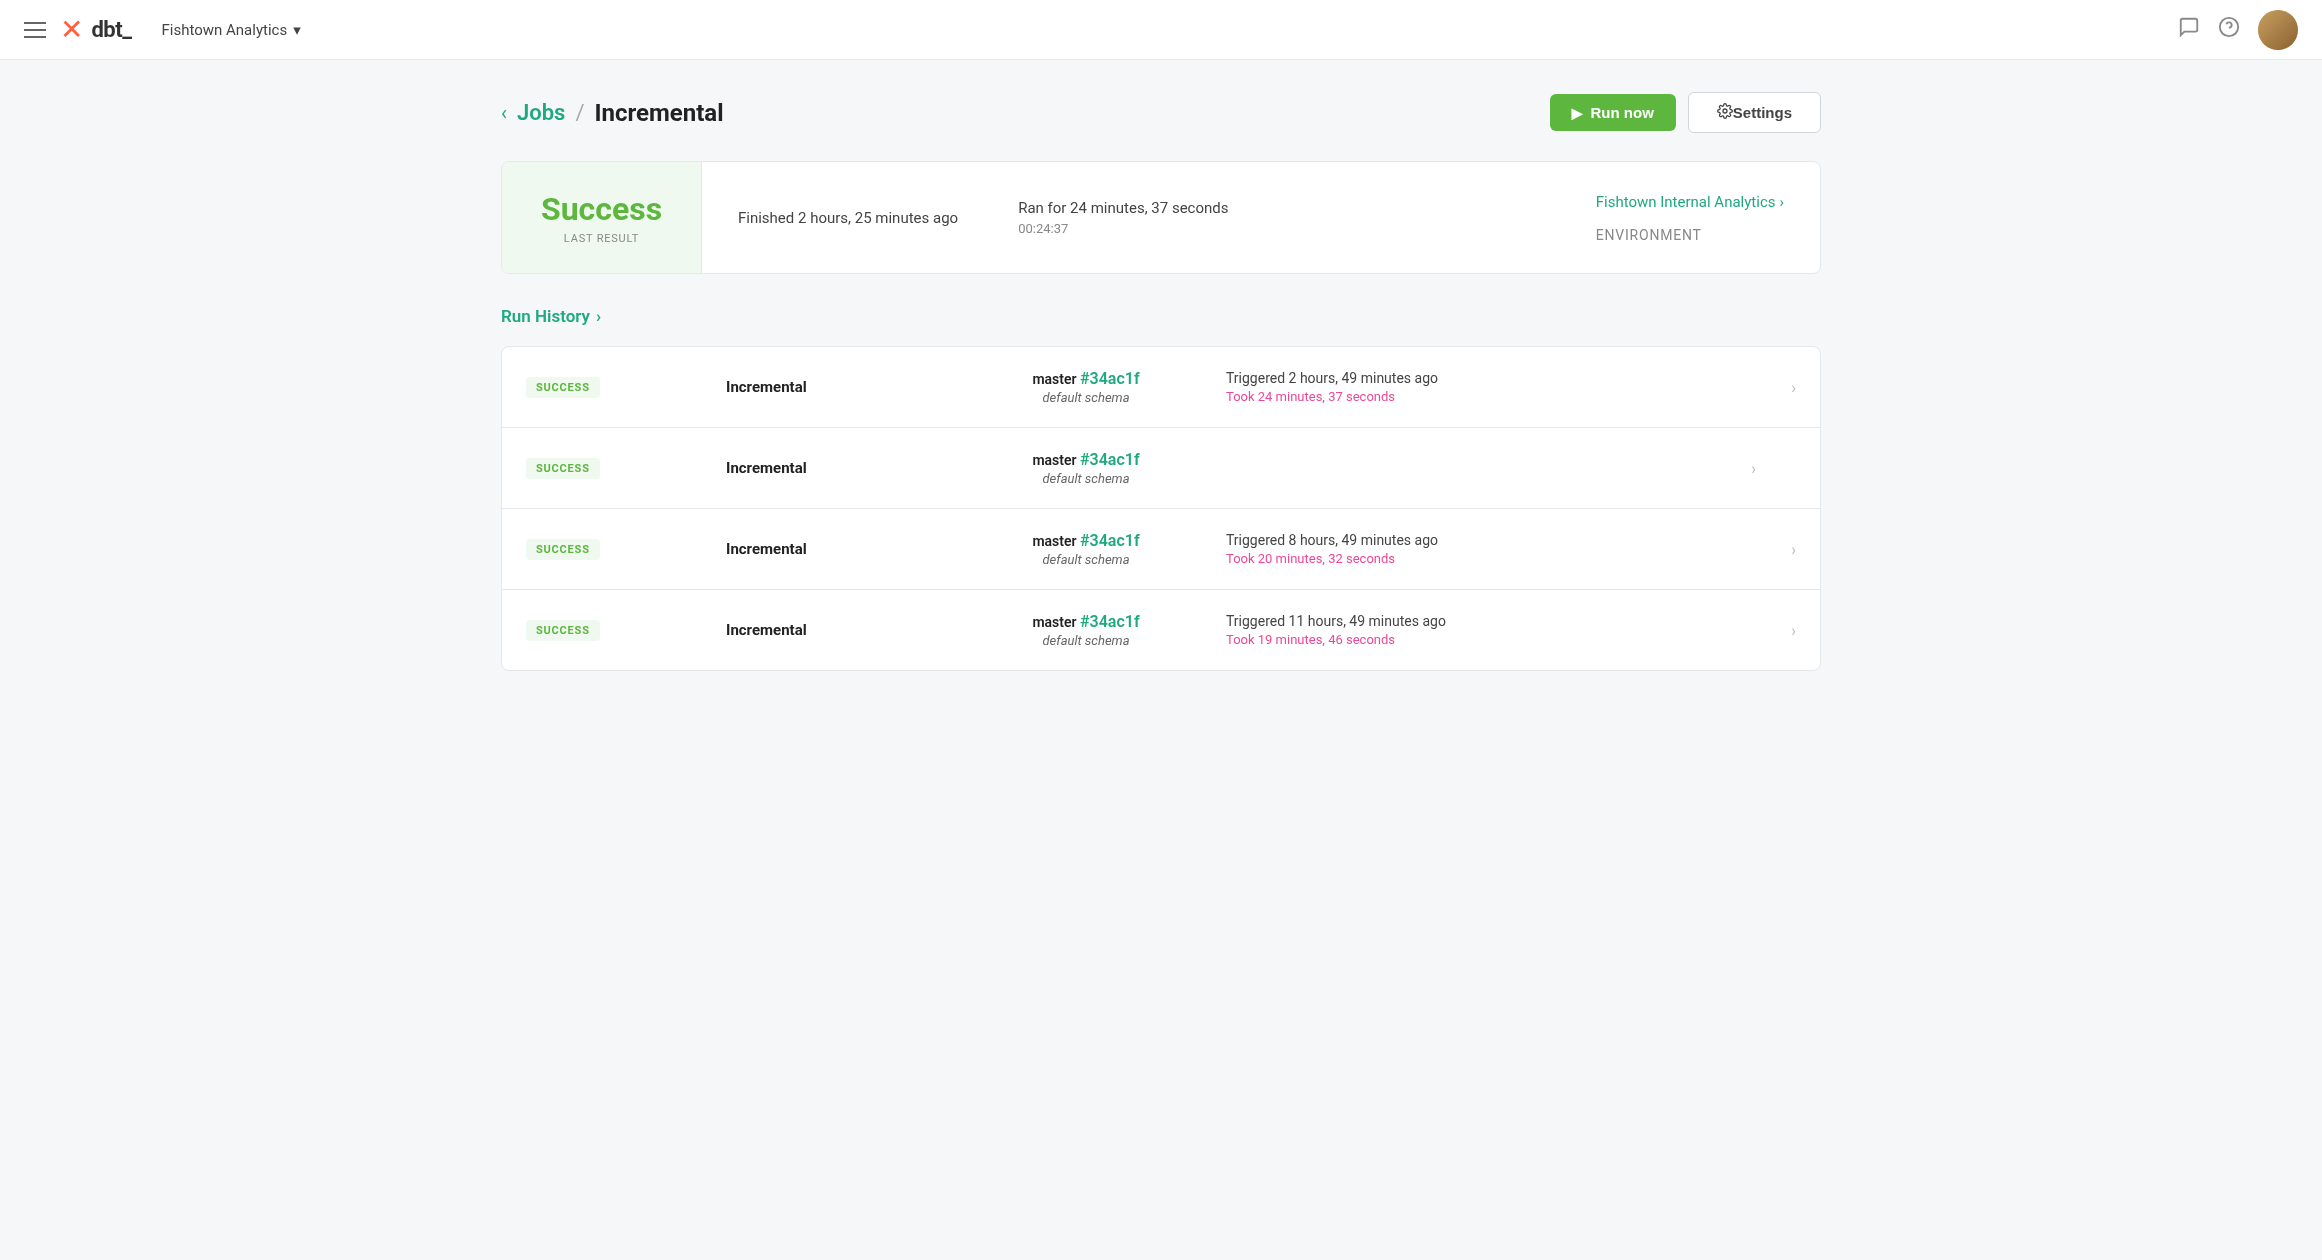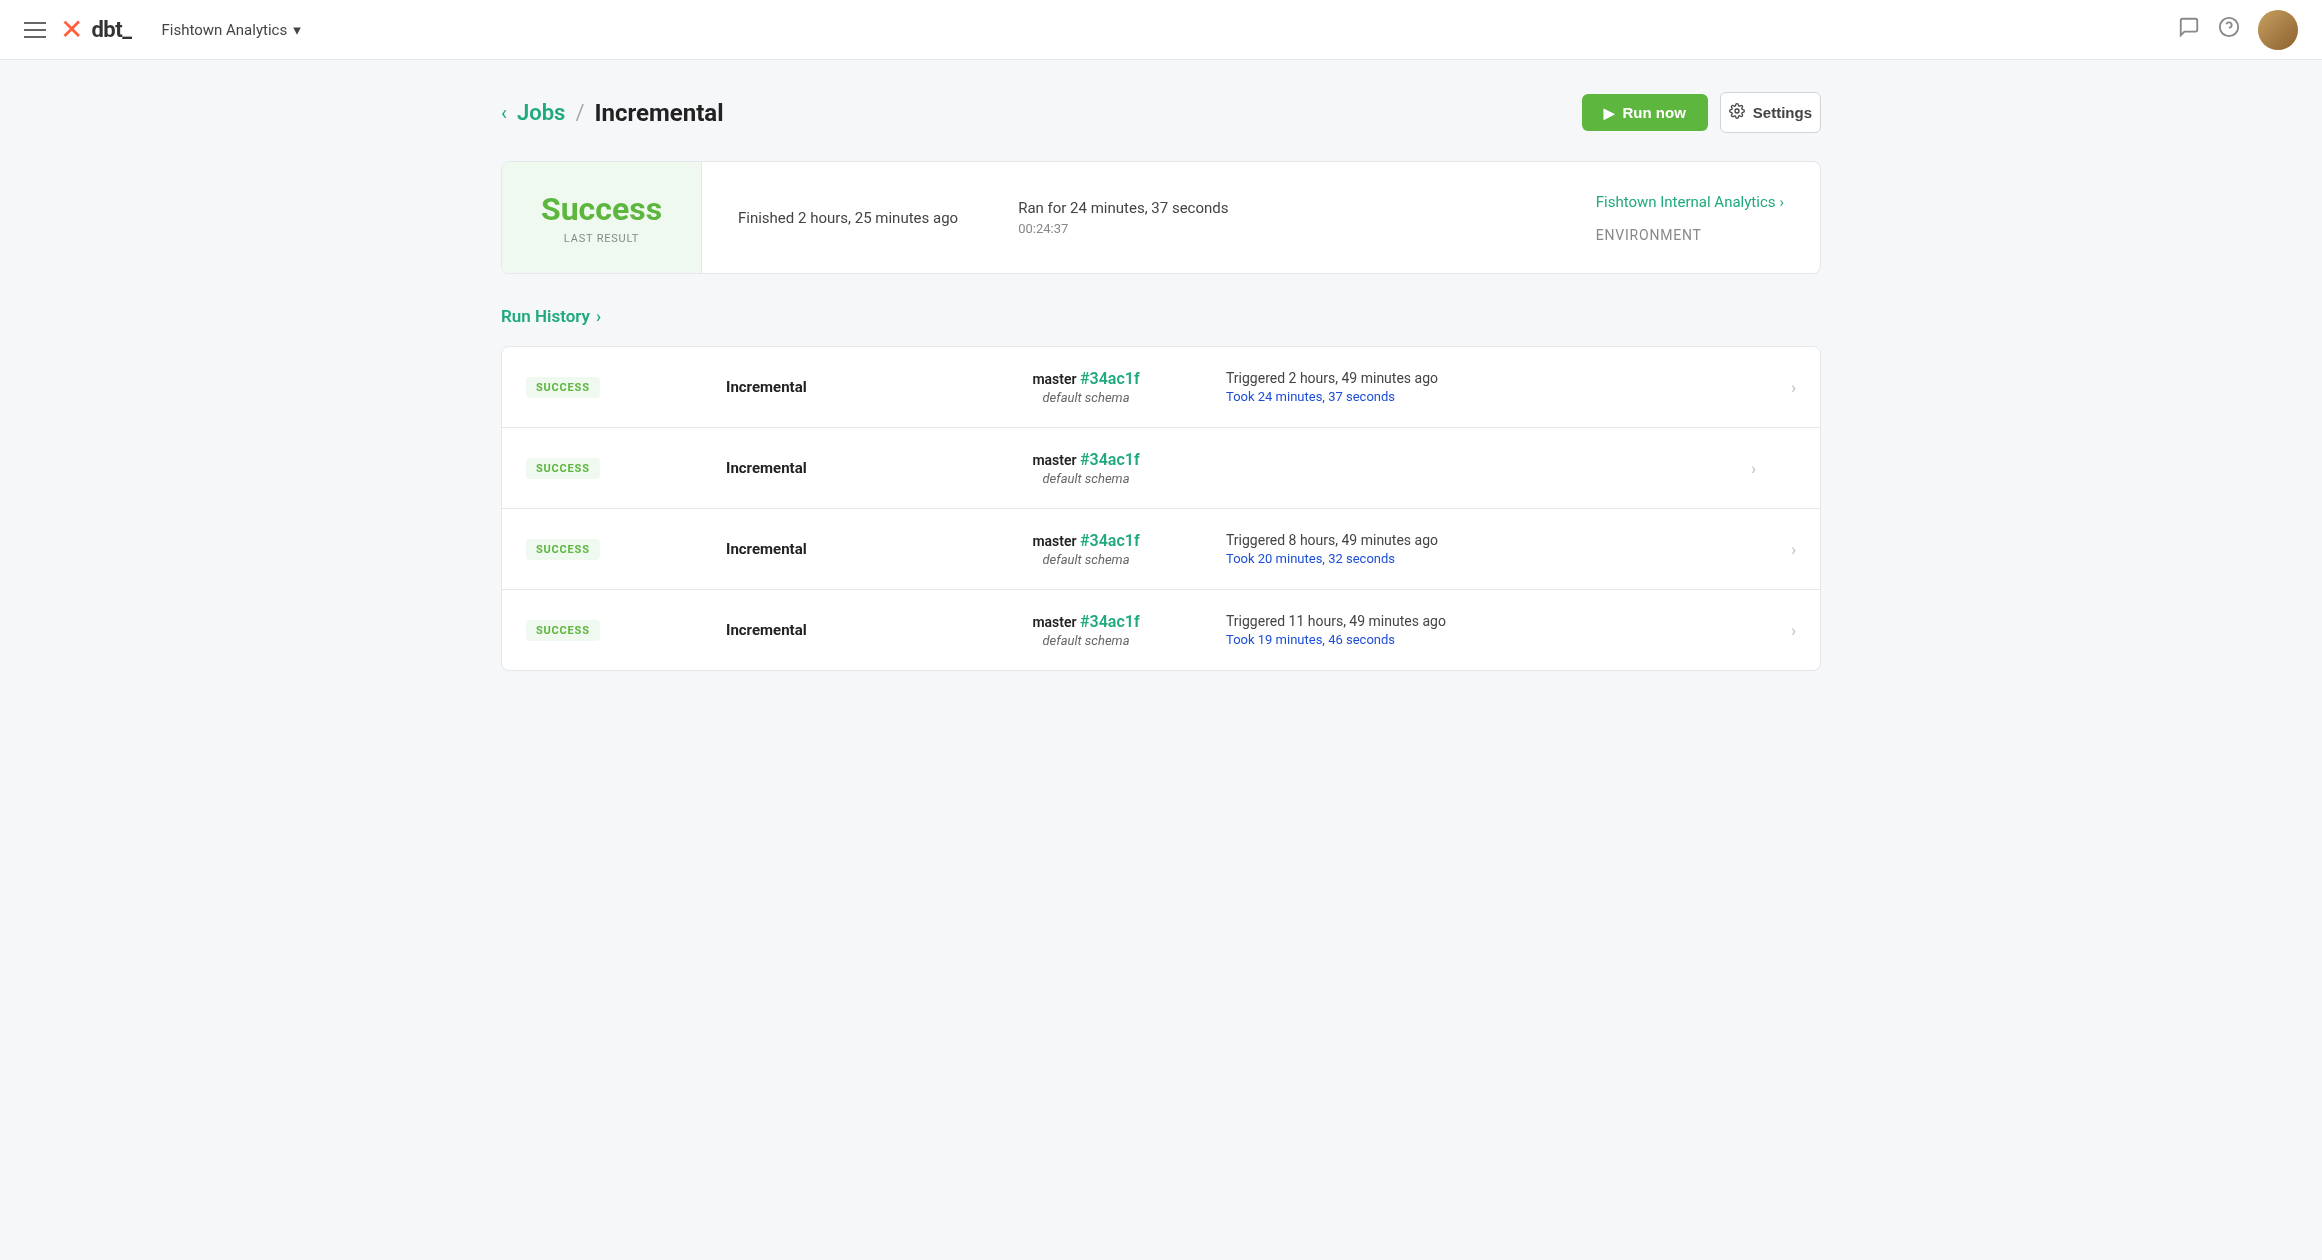--- a/index.html
+++ b/index.html
@@ -48,28 +48,28 @@
       cursor: pointer;
       display: flex;
       align-items: center;
       gap: 8px;
     }
     .play-icon { font-size: 14px; }
     .settings-btn {
       background: #fff;
       color: #444;
       border: 1.5px solid #d0d5da;
-      padding: 10px 8px;
+      padding: 10px 28px;
       border-radius: 6px;
       font-size: 15px;
       font-weight: 600;
       cursor: pointer;
       display: flex;
       align-items: center;
-      gap: 8px;
+      gap: 0;
     }
 
     
     .status-card {
       background: #fff;
       border: 1px solid #e5e8eb;
       border-radius: 8px;
       display: flex;
       align-items: stretch;
       margin-bottom: 32px;
@@ -144,21 +144,21 @@
       padding: 4px 10px;
       border-radius: 4px;
     }
     .job-name { font-size: 15px; font-weight: 700; color: #222; }
     .info-cell { display: flex; flex-direction: column; gap: 2px; text-align: center; }
     .info-branch { font-size: 14px; font-weight: 600; color: #222; }
     .info-commit { color: #1fa97e; font-weight: 600; cursor: pointer; }
     .info-schema { font-size: 13px; color: #666; font-style: italic; }
     .timing-cell { display: flex; flex-direction: column; gap: 3px; }
     .timing-triggered { font-size: 14px; color: #444; }
-    .timing-took { font-size: 13px; color: #1d4ed8; }
+    .timing-took { font-size: 13px; color: #ec4899; }
     .row-arrow { color: #bbb; font-size: 16px; text-align: right; }
   </style>
 </head>
 <body>
 
 <nav class="topnav">
   <div class="topnav-left">
     <div class="hamburger-icon">
       <span></span>
         <span></span>

